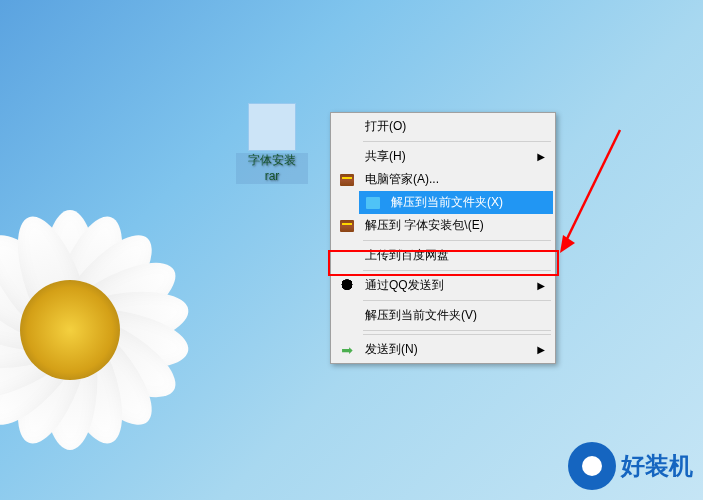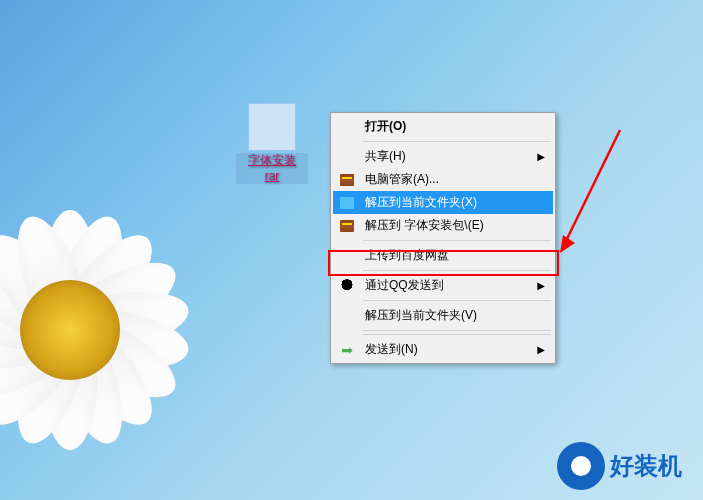--- a/index.html
+++ b/index.html
@@ -75,27 +75,26 @@
       content: '';
       position: absolute;
       top: 0;
       right: 0;
       width: 12px;
       height: 12px;
       background: linear-gradient(135deg, #cce4f7 50%, transparent 50%);
     }
     
     .file-label {
-      color: #be185d;
+      color: #14532d;
       font-size: 12px;
       margin-top: 2px;
       text-shadow: 1px 1px 2px rgba(0,0,0,0.5);
       line-height: 1.3;
       background: rgba(100,150,200,0.3);
-      text-decoration: underline;
     }
     
     
     .context-menu {
       position: absolute;
       left: 330px;
       top: 112px;
       width: 226px;
       background: #f0f0f0;
       border: 1px solid #a0a0a0;
@@ -108,20 +107,21 @@
       align-items: center;
       height: 23px;
       padding: 0 8px 0 4px;
       cursor: pointer;
       position: relative;
     }
     
     .menu-item.highlighted {
       background: #2196f3;
       color: white;
+      margin-left: 26px;
     }
     
     .menu-icon {
       width: 20px;
       height: 16px;
       margin-right: 8px;
       display: flex;
       align-items: center;
       justify-content: center;
       font-size: 12px;
@@ -205,21 +205,21 @@
     }
     
     .icon-send {
       color: #4caf50;
       font-size: 14px;
     }
     
     
     .watermark {
       position: absolute;
-      right: 21px;
+      right: 10px;
       bottom: 10px;
       display: flex;
       align-items: center;
       gap: 5px;
     }
     
     .watermark-icon {
       width: 48px;
       height: 48px;
       background: #1565c0;
@@ -273,21 +273,21 @@
 
   <div class="file-icon">
     <div class="file-icon-img"></div>
     <div class="file-label" style="white-space: pre-line;">字体安装
 rar</div>
   </div>
 
   <div class="context-menu" id="context-menu">
       <div class="menu-item">
         <span class="menu-icon"></span>
-        <span class="menu-text" style="font-weight: bold;">打开(O)</span>
+        <span class="menu-text" style="font-weight: normal;">打开(O)</span>
       </div>
       <div class="separator"></div>
       <div class="menu-item">
         <span class="menu-icon"></span>
         <span class="menu-text">共享(H)</span>
         <span class="menu-arrow">▶</span>
       </div>
       <div class="menu-item">
         <span class="menu-icon">
           <div class="icon-winrar"></div>

